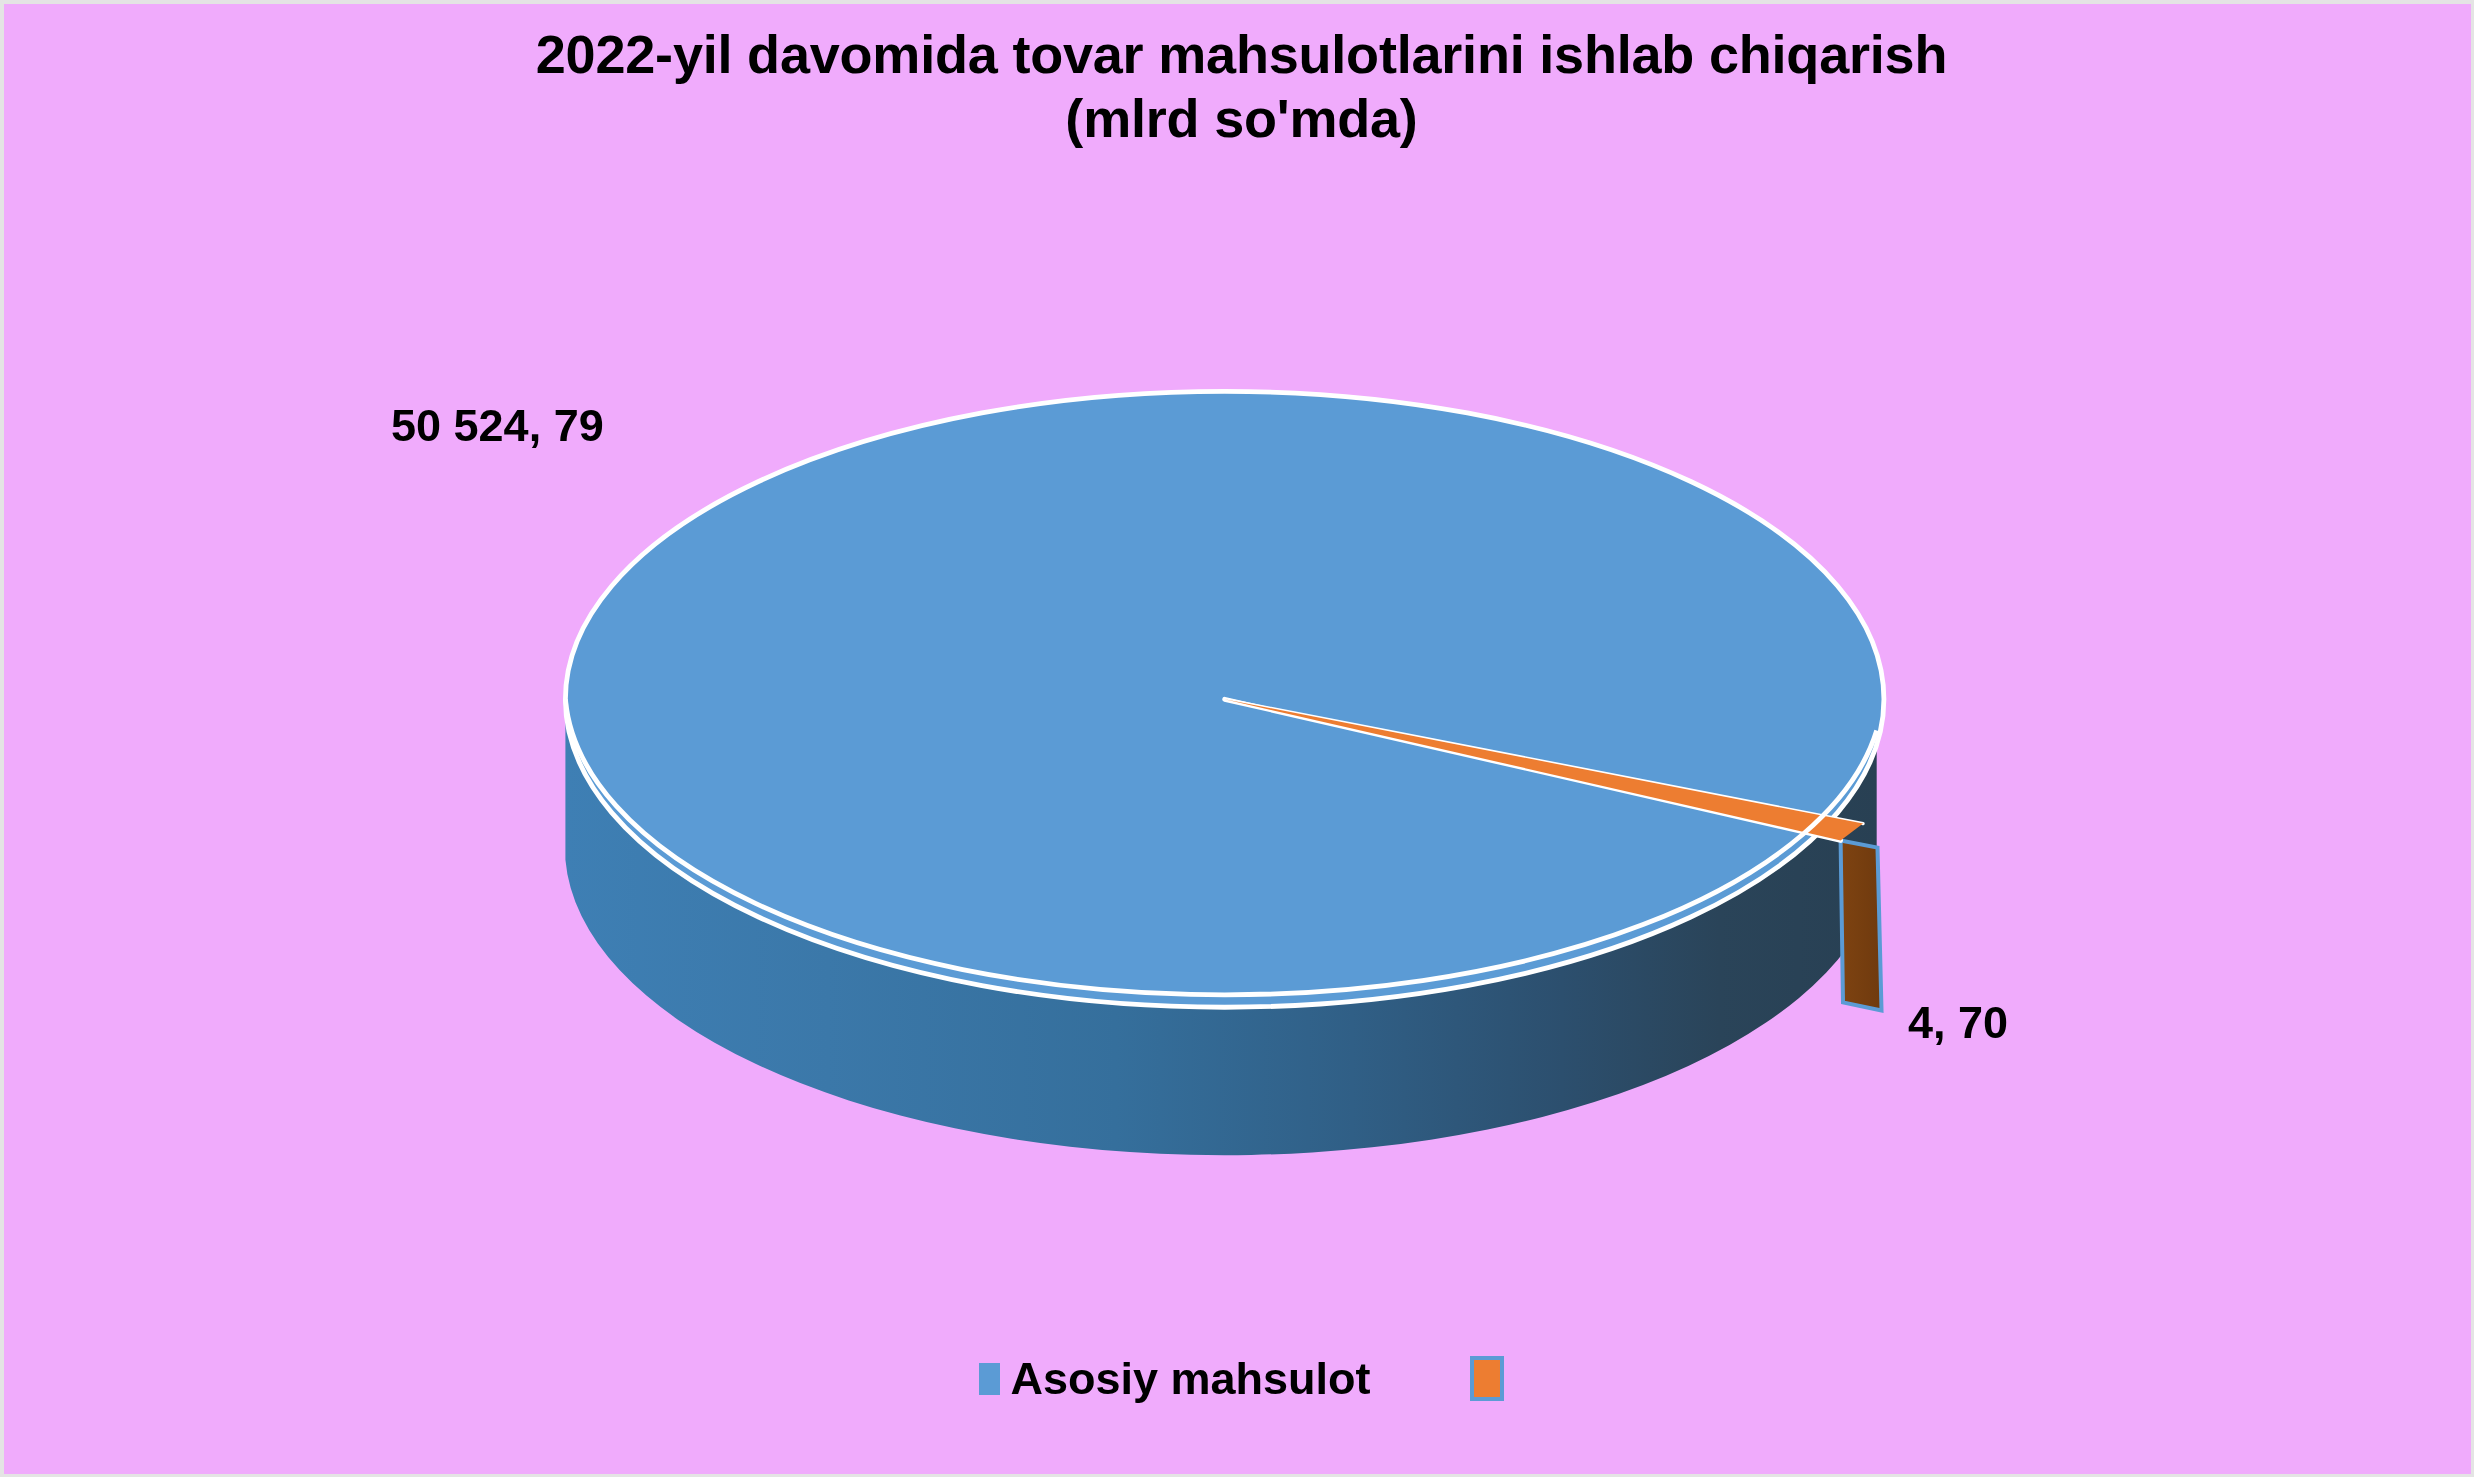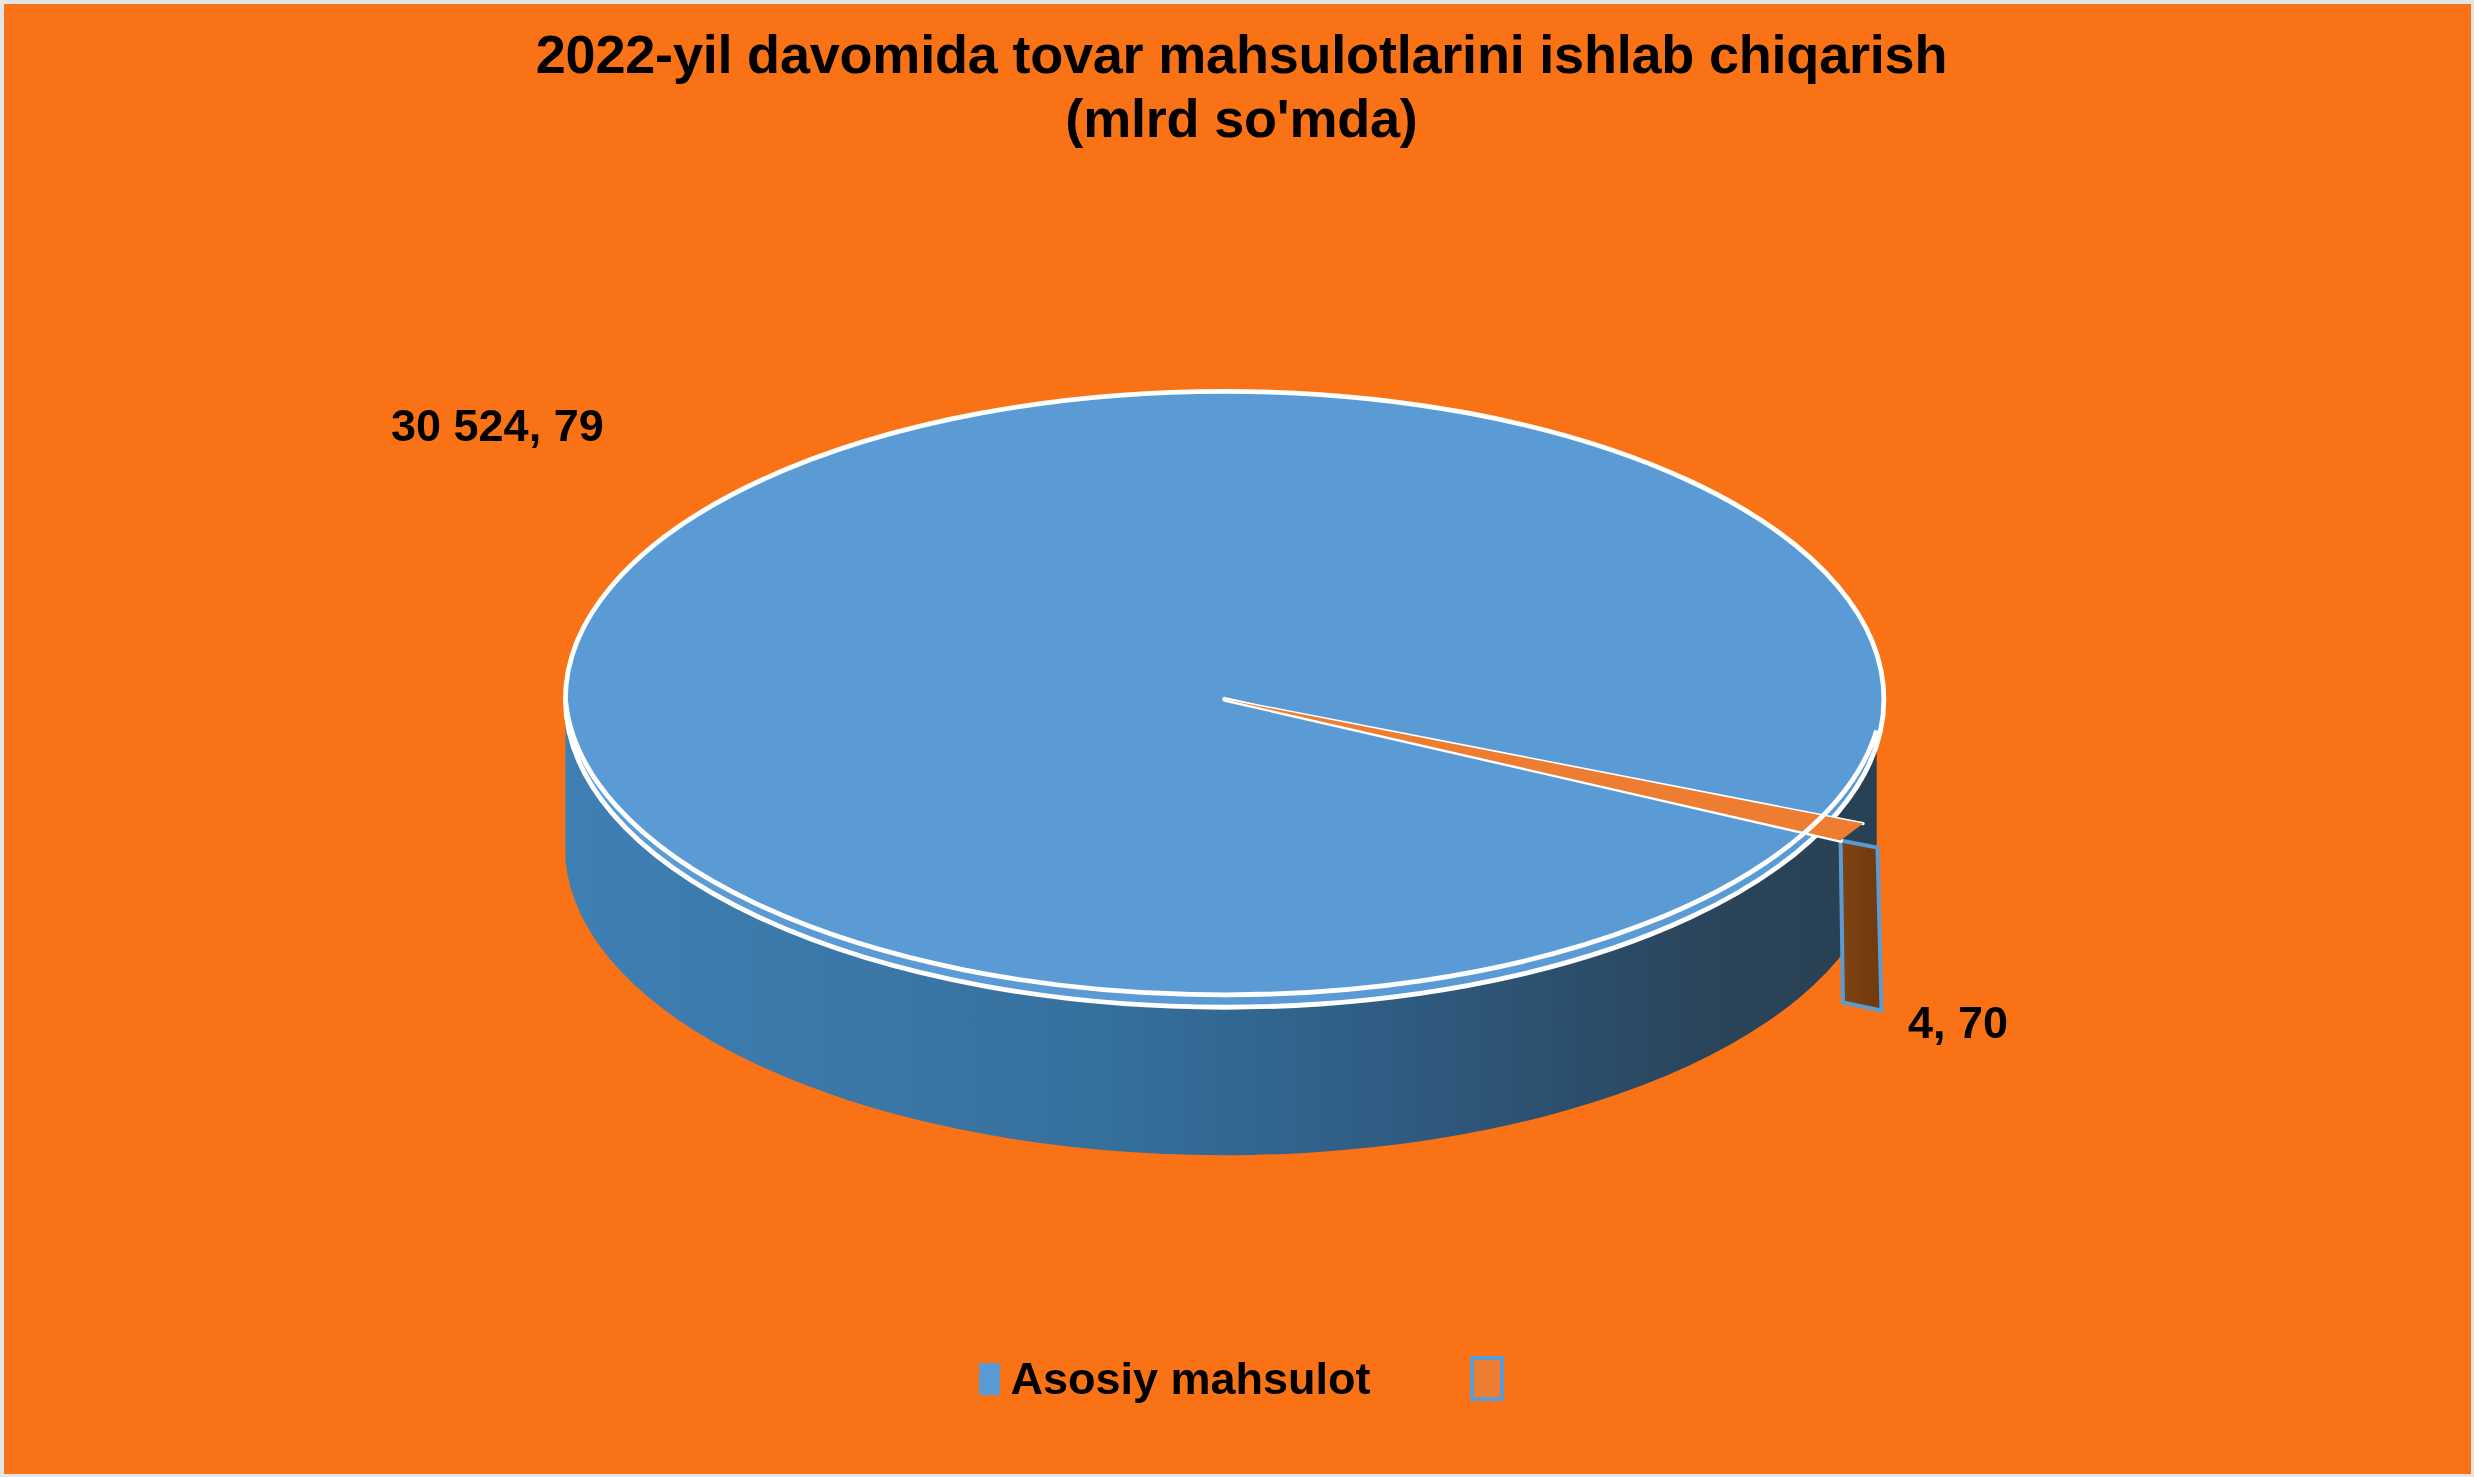--- a/index.html
+++ b/index.html
@@ -16,21 +16,21 @@
   }
 
   #chart-frame {
     position: absolute;
     left: 0;
     top: 0;
     width: 2475px;
     height: 1478px;
     box-sizing: border-box;
     border: 4px solid #E4E4E4;
-    background: #f97316;
+    background: #f0abfc;
   }
 
   
   #chart-title {
     position: absolute;
     left: 0;
     top: 19px;
     width: 2475px;
     text-align: center;
     font-size: 54px;
@@ -156,21 +156,21 @@
 
       <line x1="1522" y1="867" x2="2290" y2="1043" stroke="#FFFFFF" stroke-width="6" stroke-linecap="round"></line>
 
       <line x1="1522" y1="867" x2="2318" y2="1022" stroke="#FFFFFF" stroke-width="4" stroke-linecap="round"></line>
 
       <path fill="#ED7D31" stroke="none" d="M 1522,867 L 2318,1022 L 2290,1043 Z"></path>
 
       <path fill="none" stroke="#FFFFFF" stroke-width="6" d="M 700,867 A 822,384 0 0 0 2335,906"></path>
     </svg>
 
-    <div class="data-label" id="label-asosiy">30 524, 79</div>
+    <div class="data-label" id="label-asosiy">50 524, 79</div>
 
     <div class="data-label" id="label-xalq">4, 70</div>
   </div>
 
   <div id="legend">
 
     <div class="legend-item">
       <span class="legend-swatch sw-blue"></span>
       <span class="legend-text">Asosiy mahsulot</span>
     </div>

